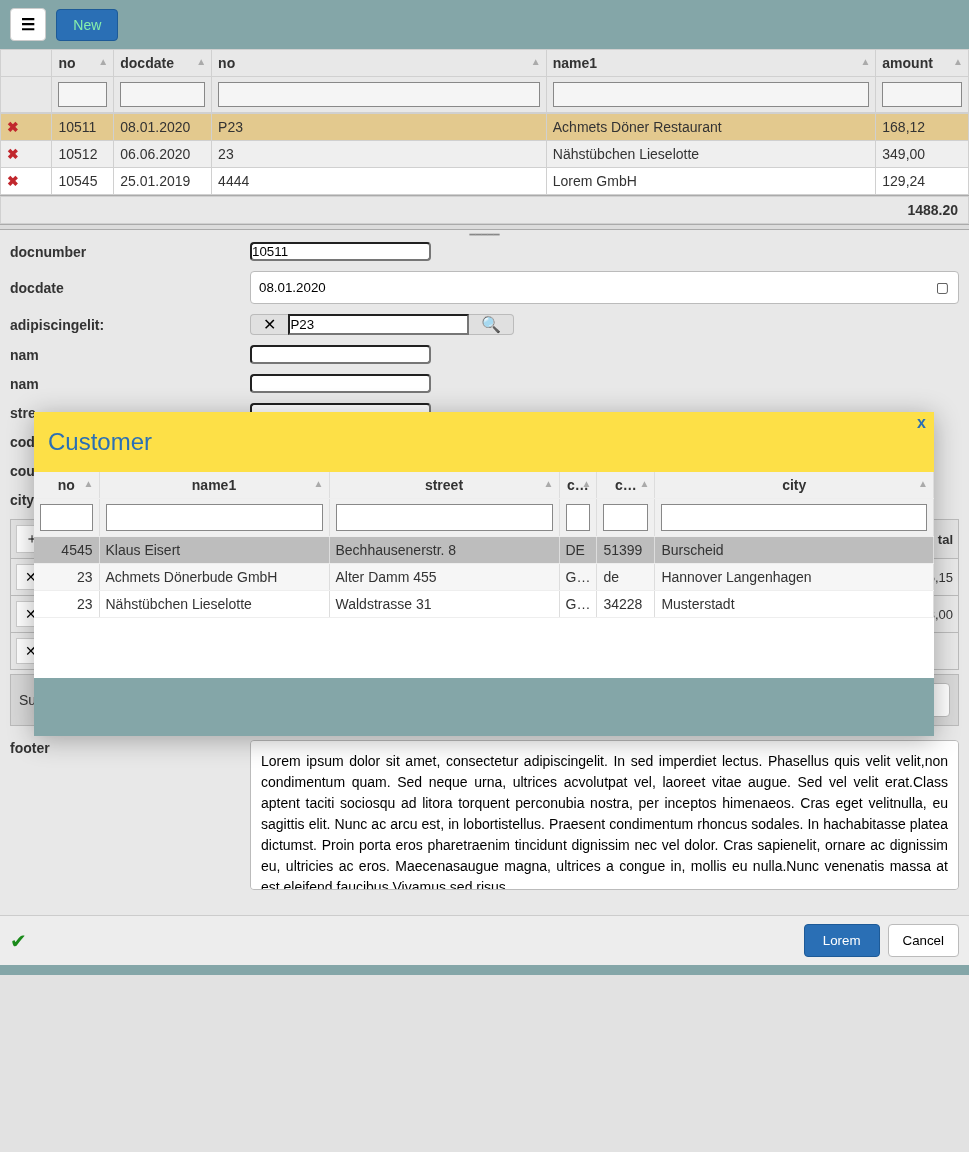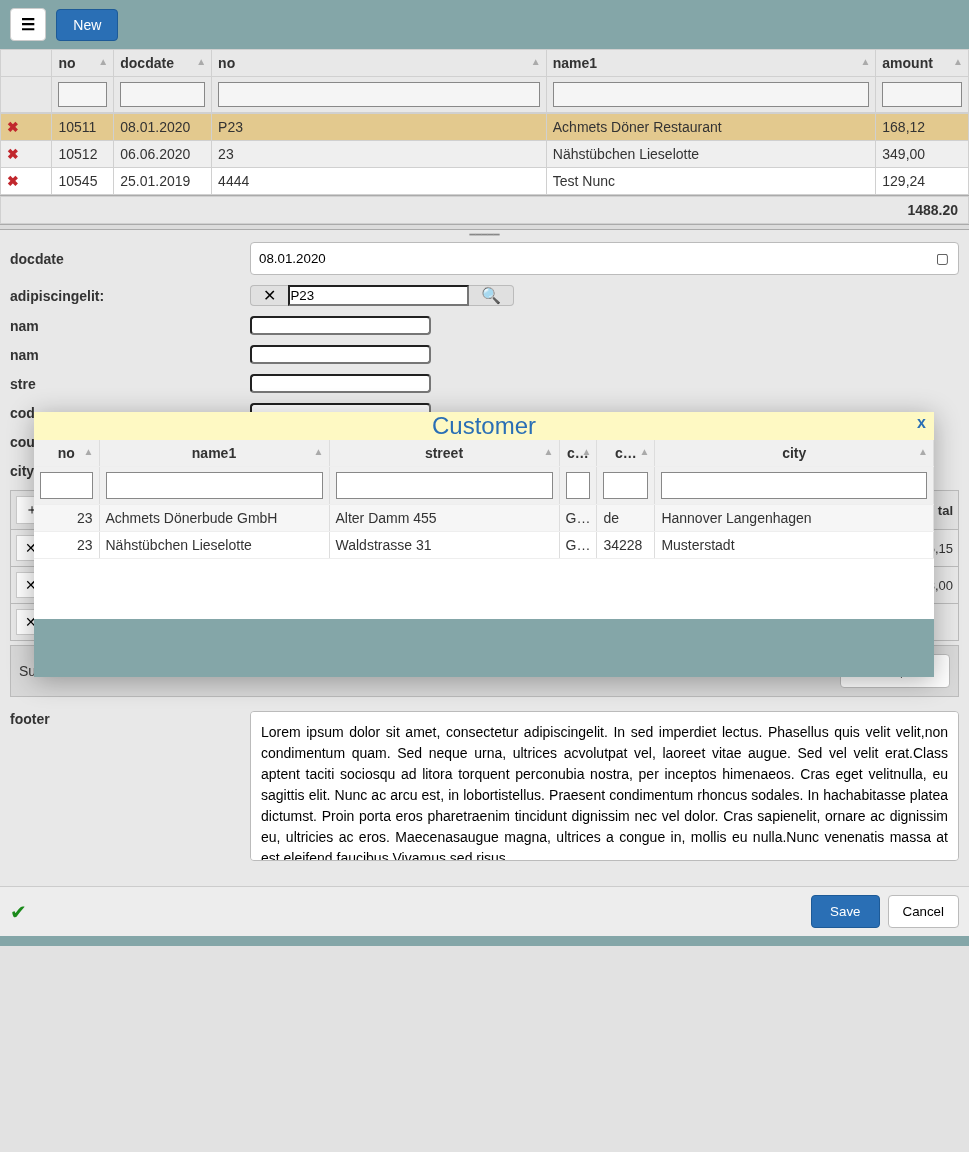--- a/index.html
+++ b/index.html
@@ -1,20 +1,20 @@
 <!DOCTYPE html>
 <html><head>
 <meta charset="utf-8">
 <style>
   * { box-sizing: border-box; margin: 0; padding: 0; }
   body { font-family: Arial, Helvetica, sans-serif; font-size: 14px; background: #e2e2e2; color: #333; width: 969px; }
   .topbar { background: #84a6a8; display: flex; align-items: center; padding: 8px 10px; }
   .menu-btn { background: #fff; border: 1px solid #ccc; border-radius: 4px; padding: 6px 10px; cursor: pointer; margin-right: 10px; font-size: 16px; font-weight:bold; }
   .topbar h1 { color: #2a6fb5; font-size: 26px; font-weight: normal; flex: 1; }
-  .new-btn { background: #2a6fb5; color: #ffffff; border: 1px solid #1d5a97; border-radius: 4px; padding: 7px 16px; cursor: pointer; font-size: 14px; }
+  .new-btn { background: #2a6fb5; color: #86efac; border: 1px solid #1d5a97; border-radius: 4px; padding: 7px 16px; cursor: pointer; font-size: 14px; }
   .grid { border-collapse: collapse; width: 100%; background: #fff; }
   .grid th, .grid td { border: 1px solid #d0d0d0; padding: 5px 6px; text-align: left; font-size: 14px; white-space: nowrap; overflow: hidden; }
   .grid th { background: #e8e8e8; font-weight: bold; position: relative; }
   .sort-arrow { position:absolute; right:5px; top:6px; color:#aaa; font-size:10px; }
   .filter-row input { width: 100%; padding: 4px; border: 1px solid #888; background:#f5f5f5; }
   .del-btn { color: #c1272d; font-weight: bold; cursor: pointer; text-align:center; font-size:16px; }
   .row-selected { background: #e3c98e !important; }
   .row-alt { background: #efefef; }
   .num { text-align: right; }
   .total-row { background: #e8e8e8; font-weight: bold; }
@@ -44,21 +44,21 @@
   .footer-btns { padding:8px 10px; background:#ededed; display:flex; align-items:center; border-top:1px solid #ccc;}
   .check-icon { color:#1a8a1a; font-size:20px; }
   .footer-btns .spacer{flex:1;}
   .save-btn { background:#2a6fb5;color:#fff;border:1px solid #1d5a97;padding:8px 18px;border-radius:4px;margin-right:8px;cursor:pointer;}
   .cancel-btn { background:#fff;border:1px solid #bbb;padding:8px 14px;border-radius:4px;cursor:pointer;}
   .bottom-bar{ height:10px; background:#84a6a8; }
   
   .overlay{ position:fixed; left:0; top:0; width:969px; height:1152px; pointer-events:none;}
   .modal{ position:absolute; left:34px; top:412px; width:900px; background:#fff; box-shadow:0 4px 25px rgba(0,0,0,.3); pointer-events:auto;}
   .modal-close{ position:absolute; right:8px; top:2px; color:#2a6fb5; cursor:pointer; font-size:16px; font-weight:bold;}
-  .modal-head{ background:#fef9c3; padding:0 14px;text-align:center;}
+  .modal-head{ background:#fde047; padding:16px 14px;}
   .modal-head h2{ color:#2a6fb5; font-size:24px; font-weight:normal;}
   .modal-body{ padding:0;}
   .modal-grid{ width:100%; border-collapse:collapse; font-size:14px;}
   .modal-grid th, .modal-grid td { padding:5px 6px; border-right:1px solid #ddd; border-bottom:1px solid #eee; white-space:nowrap; overflow:hidden; text-overflow:ellipsis;}
   .modal-grid th{ background:#f0f0f0; font-weight:bold; position:relative;}
   .mselected{ background:#bdbdbd;}
   .modal-filter input{ width:100%;padding:5px;border:1px solid #888;}
   .modal-foot{ background:#84a6a8; height:58px;}
   textarea{ font-family:inherit; font-size:14px; resize:none; text-align:justify;}
   .ta-wrap{flex:1;}
@@ -125,40 +125,46 @@
     <td>06.06.2020</td>
     <td>23</td>
     <td>Nähstübchen Lieselotte</td>
     <td class="num">349,00</td>
         </tr>
         <tr>
           <td class="del-btn">✖</td>
     <td class="num">10545</td>
     <td>25.01.2019</td>
     <td>4444</td>
-    <td>Test Nunc</td>
+    <td>Lorem GmbH</td>
     <td class="num">129,24</td>
         </tr>
       </tbody>
 </table>
 </div>
 <table class="grid">
     <colgroup>
       <col>
     </colgroup>
   <tbody>
       <tr class="total-row">
         <td>1488.20</td>
       </tr>
 </tbody>
   </table>
 
 <div class="splitter"></div>
 
 <div class="form">
+  <div class="form-row">
+    <label>docnumber</label>
+    <div class="input-wrap">
+        <input class="full" value="10511" style="">
+      </div>
+  </div>
   <div class="form-row">
     <label>docdate</label>
     <div class="date-wrap">
       <input value="08.01.2020" style="">
       <span class="date-icon">▢</span>
     </div>
   </div>
   <div class="form-row">
     <label>adipiscingelit:</label>
     <div class="input-wrap">
@@ -278,21 +284,21 @@
 
   <div class="form-row" style="margin-top:14px;align-items:flex-start;">
     <label>footer</label>
     <div class="ta-wrap"><textarea id="footer-ta" style="">Lorem ipsum dolor sit amet, consectetur adipiscingelit. In sed imperdiet lectus. Phasellus quis velit velit,non condimentum quam. Sed neque urna, ultrices acvolutpat vel, laoreet vitae augue. Sed vel velit erat.Class aptent taciti sociosqu ad litora torquent perconubia nostra, per inceptos himenaeos. Cras eget velitnulla, eu sagittis elit. Nunc ac arcu est, in lobortistellus. Praesent condimentum rhoncus sodales. In hachabitasse platea dictumst. Proin porta eros pharetraenim tincidunt dignissim nec vel dolor. Cras sapienelit, ornare ac dignissim eu, ultricies ac eros. Maecenasaugue magna, ultrices a congue in, mollis eu nulla.Nunc venenatis massa at est eleifend faucibus.Vivamus sed risus</textarea></div>
   </div>
 </div>
 
 <div class="footer-btns">
   <span class="check-icon">✔</span>
   <span class="spacer"></span>
-  <button class="save-btn">Save</button>
+  <button class="save-btn">Lorem</button>
   <button class="cancel-btn">Cancel</button>
 </div>
 <div class="bottom-bar"></div>
 
 <div class="overlay">
   <div class="modal">
     <span class="modal-close">x</span>
     <div class="modal-head">
         <h2>Customer</h2>
       </div>
@@ -318,20 +324,28 @@
           <tr class="modal-filter">
             <th><input style=""></th>
             <th><input style=""></th>
             <th><input style=""></th>
             <th><input style=""></th>
             <th><input style=""></th>
             <th><input style=""></th>
           </tr>
         </thead>
         <tbody id="modal-body-rows">
+            <tr class="mselected">
+              <td class="num">4545</td>
+              <td>Klaus Eisert</td>
+              <td>Bechhausenerstr. 8</td>
+              <td>DE</td>
+              <td>51399</td>
+              <td>Burscheid</td>
+            </tr>
             <tr style="background: rgb(246, 246, 246);">
               <td class="num">23</td>
               <td>Achmets Dönerbude GmbH</td>
               <td>Alter Damm 455</td>
               <td>G…</td>
               <td>de</td>
               <td>Hannover Langenhagen</td>
             </tr>
             <tr>
               <td class="num">23</td>

